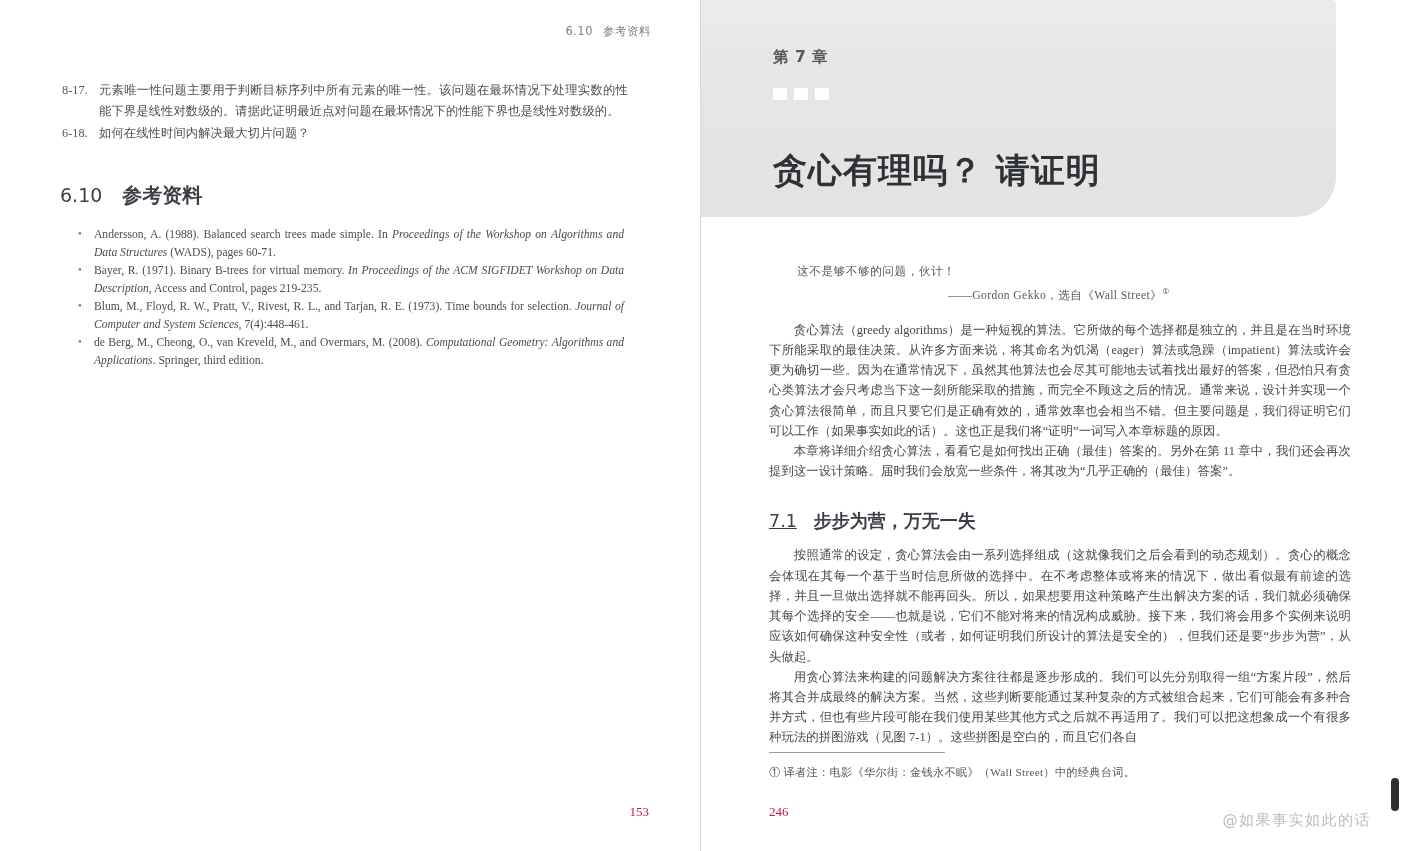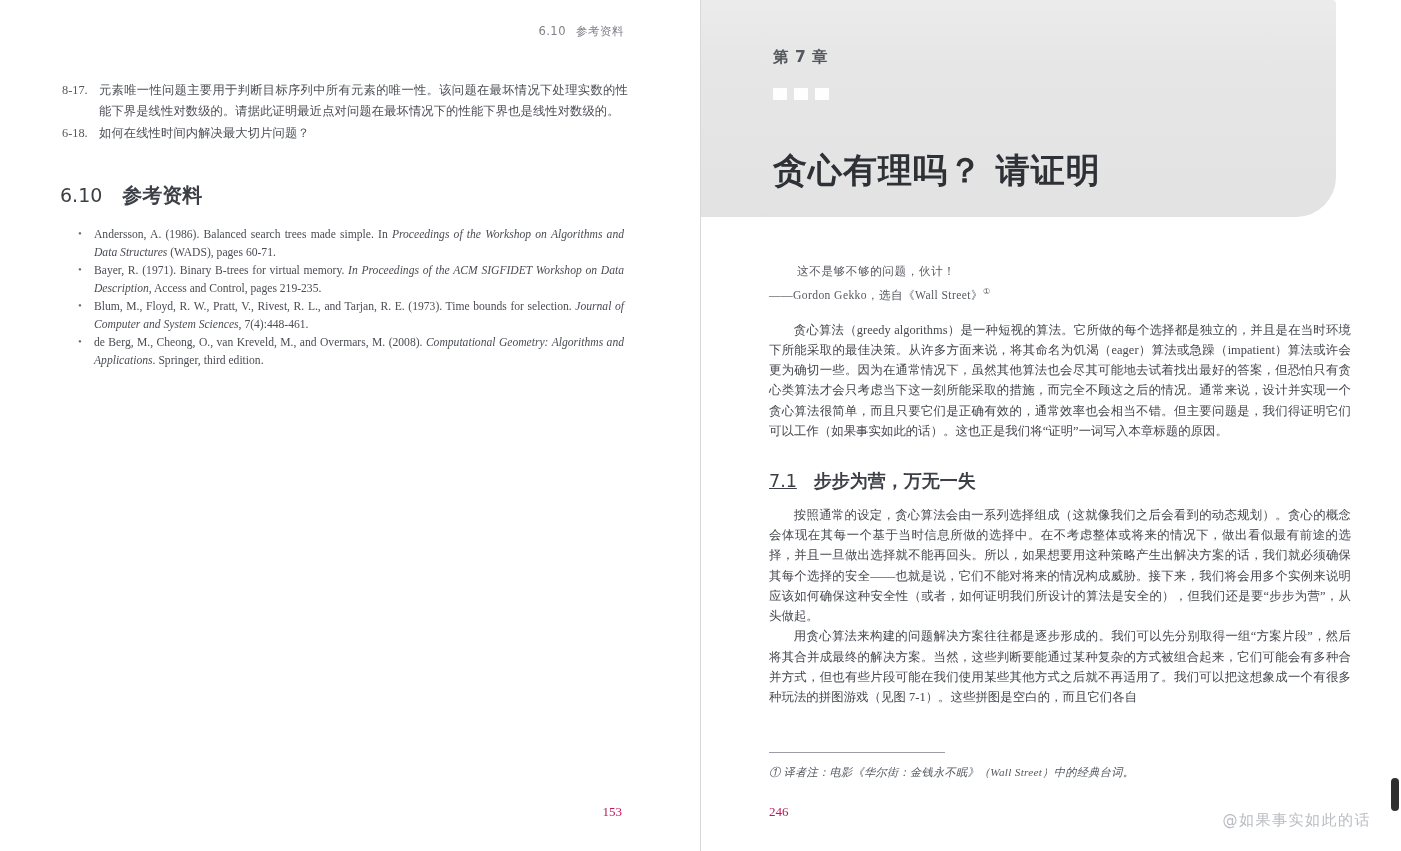--- a/index.html
+++ b/index.html
@@ -24,21 +24,21 @@
   }
 
   
   .page {
     position: absolute;
     top: 0;
     height: 851px;
     background: #ffffff;
     overflow: hidden;
   }
-  .page-left  { left: 0;    width: 700px; }
+  .page-left  { left: 0;    width: 700px; padding-left: 27px; }
   .page-right { left: 701px; width: 700px; }
 
   .gutter {
     position: absolute;
     left: 700px;
     top: 0;
     width: 1px;
     height: 851px;
     background: #d8d8d8;
   }
@@ -201,21 +201,21 @@
 
   .epigraph {
     font-family: "Liberation Serif", "DejaVu Serif", serif;
     font-size: 11.6px;
     line-height: 19px;
     color: #55585e;
     letter-spacing: .6px;
     margin-left: 28px;
   }
   .epigraph-attr {
-    text-align: left;
+    text-align: center;
     margin-top: 6px;
     margin-right: 2px;
     font-family: "Liberation Serif", "DejaVu Serif", serif;
     font-size: 11.6px;
     color: #55585e;
     letter-spacing: .4px;
   }
   .epigraph-attr sup { font-size: 8px; }
 
   .para {
@@ -245,21 +245,20 @@
     font-size: 17.5px;
     margin-right: 17px;
     text-decoration: underline;
   }
 
   .footnote-wrap {
     position: absolute;
     left: 68px;
     top: 752px;
     width: 582px;
-    font-style: italic;
   }
   .footnote-rule {
     width: 176px;
     height: 1px;
     background: #9a9da3;
     margin-bottom: 11px;
   }
   .footnote {
     font-family: "Liberation Serif", "DejaVu Serif", serif;
     font-size: 11.2px;
@@ -318,21 +317,21 @@
         <span class="ex-num">6-18.</span>
         <span class="ex-body">如何在线性时间内解决最大切片问题？</span>
       </div>
     </div>
 
     <div class="sec-head">
       <span class="sec-no">6.10</span><span>参考资料</span>
     </div>
 
     <ul class="ref-list">
-      <li class="ref-item"><span>Andersson, A. (1986). Balanced search trees made simple. In </span><i>Proceedings of the Workshop on Algorithms and Data Structures</i><span> (WADS), pages 60-71.</span></li>
+      <li class="ref-item"><span>Andersson, A. (1988). Balanced search trees made simple. In </span><i>Proceedings of the Workshop on Algorithms and Data Structures</i><span> (WADS), pages 60-71.</span></li>
       <li class="ref-item"><span>Bayer, R. (1971). Binary B-trees for virtual memory. </span><i>In Proceedings of the ACM SIGFIDET Workshop on Data Description</i><span>, Access and Control, pages 219-235.</span></li>
       <li class="ref-item"><span>Blum, M., Floyd, R. W., Pratt, V., Rivest, R. L., and Tarjan, R. E. (1973). Time bounds for selection. </span><i>Journal of Computer and System Sciences</i><span>, 7(4):448-461.</span></li>
       <li class="ref-item"><span>de Berg, M., Cheong, O., van Kreveld, M., and Overmars, M. (2008). </span><i>Computational Geometry: Algorithms and Applications</i><span>. Springer, third edition.</span></li>
     </ul>
 
     <div class="folio folio-left">153</div>
   </div>
 
   <div class="gutter"></div>
 
@@ -348,20 +347,21 @@
       <div class="chap-title">贪心有理吗？ 请证明</div>
     </div>
 
     <div class="rp-body">
 
       <div class="epigraph">这不是够不够的问题，伙计！</div>
       <div class="epigraph-attr"><span>——Gordon Gekko，选自《Wall Street》</span><sup>①</sup></div>
 
       <div class="para-block">
         <p class="para">贪心算法（greedy algorithms）是一种短视的算法。它所做的每个选择都是独立的，并且是在当时环境下所能采取的最佳决策。从许多方面来说，将其命名为饥渴（eager）算法或急躁（impatient）算法或许会更为确切一些。因为在通常情况下，虽然其他算法也会尽其可能地去试着找出最好的答案，但恐怕只有贪心类算法才会只考虑当下这一刻所能采取的措施，而完全不顾这之后的情况。通常来说，设计并实现一个贪心算法很简单，而且只要它们是正确有效的，通常效率也会相当不错。但主要问题是，我们得证明它们可以工作（如果事实如此的话）。这也正是我们将“证明”一词写入本章标题的原因。</p>
+        <p class="para">本章将详细介绍贪心算法，看看它是如何找出正确（最佳）答案的。另外在第 11 章中，我们还会再次提到这一设计策略。届时我们会放宽一些条件，将其改为“几乎正确的（最佳）答案”。</p>
       </div>
 
       <div class="sub-head">
         <span class="sub-no">7.1</span><span>步步为营，万无一失</span>
       </div>
 
       <p class="para">按照通常的设定，贪心算法会由一系列选择组成（这就像我们之后会看到的动态规划）。贪心的概念会体现在其每一个基于当时信息所做的选择中。在不考虑整体或将来的情况下，做出看似最有前途的选择，并且一旦做出选择就不能再回头。所以，如果想要用这种策略产生出解决方案的话，我们就必须确保其每个选择的安全——也就是说，它们不能对将来的情况构成威胁。接下来，我们将会用多个实例来说明应该如何确保这种安全性（或者，如何证明我们所设计的算法是安全的），但我们还是要“步步为营”，从头做起。</p>
       <p class="para">用贪心算法来构建的问题解决方案往往都是逐步形成的。我们可以先分别取得一组“方案片段”，然后将其合并成最终的解决方案。当然，这些判断要能通过某种复杂的方式被组合起来，它们可能会有多种合并方式，但也有些片段可能在我们使用某些其他方式之后就不再适用了。我们可以把这想象成一个有很多种玩法的拼图游戏（见图 7-1）。这些拼图是空白的，而且它们各自</p>
     </div>
 

